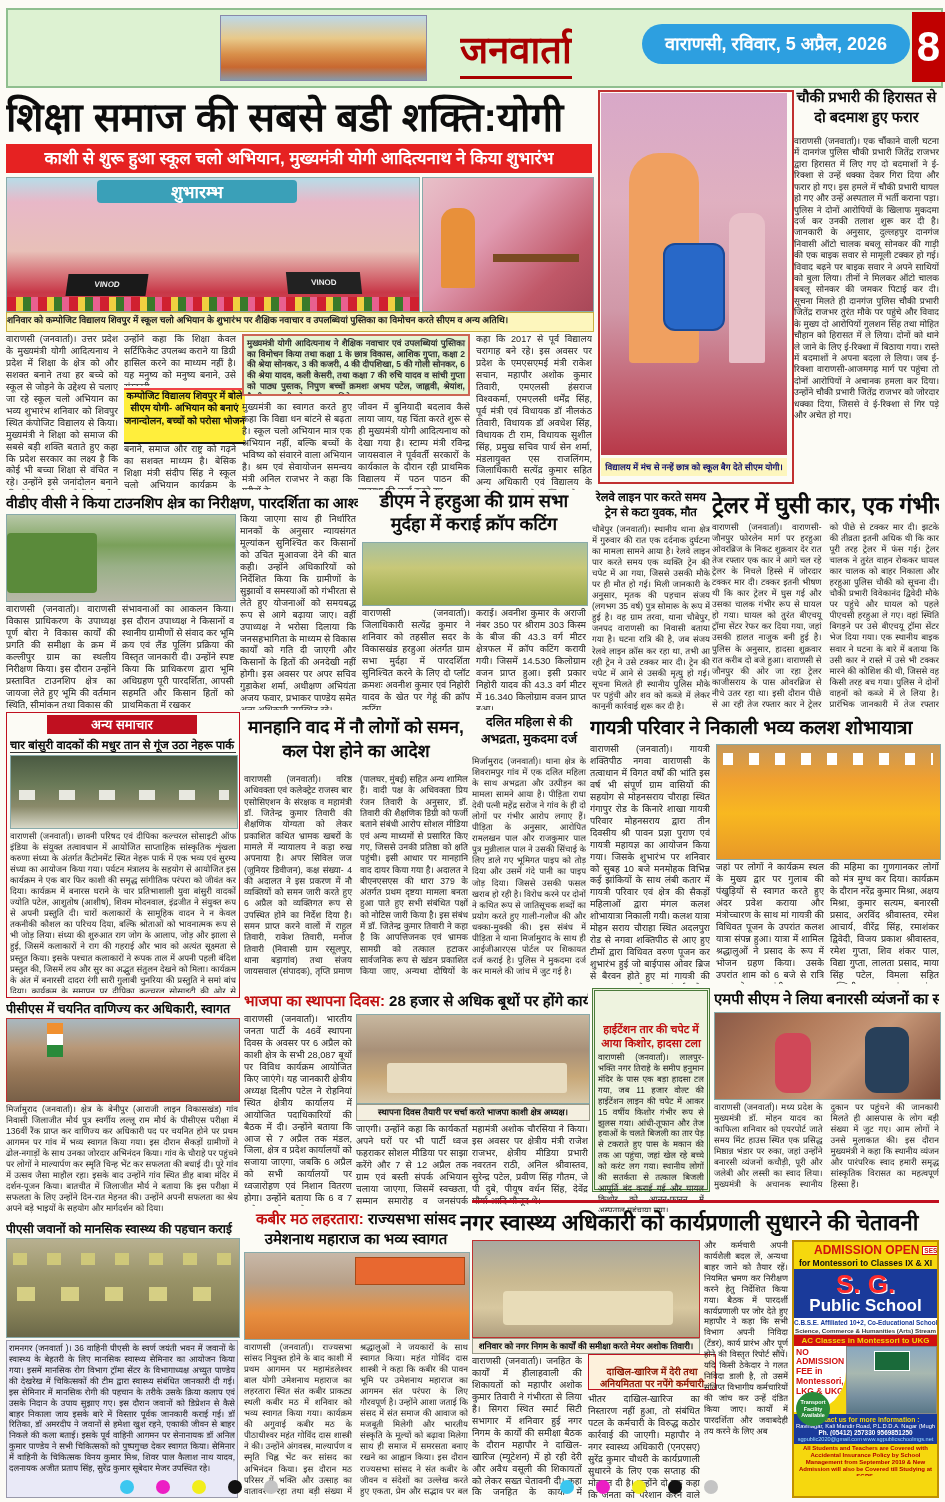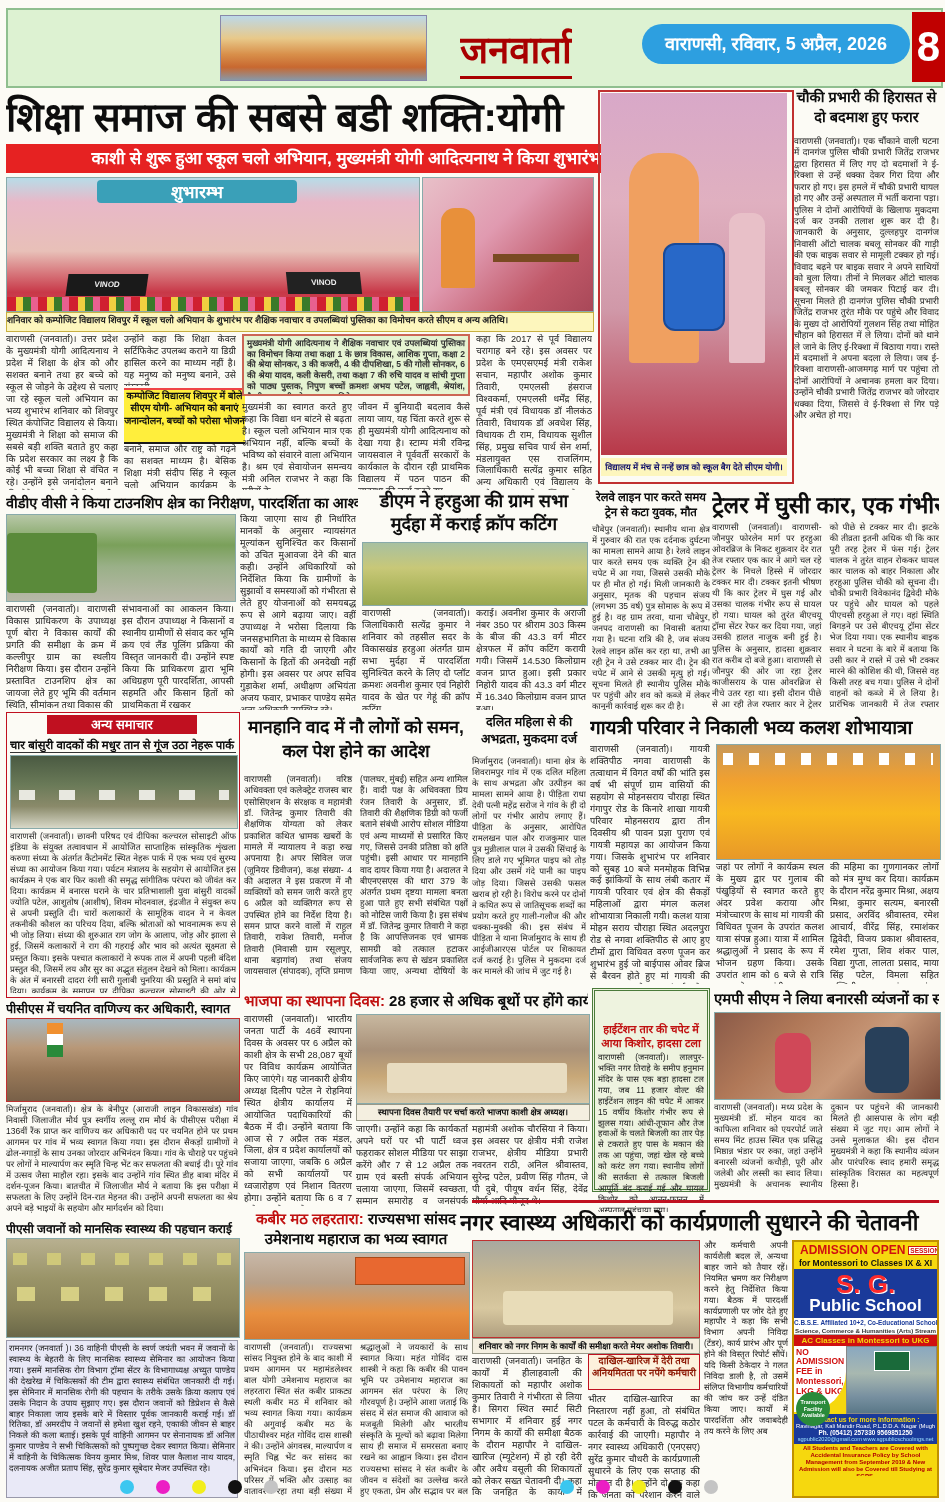--- a/index.html
+++ b/index.html
@@ -20,21 +20,21 @@
 <div class="page">
 
   <div class="abs" style="left:6px;top:8px;width:933px;height:76px;background:#ddf2d2;border:2px solid #8fbf8f;display:flex;align-items:center;">
     <div class="abs photo" style="left:212px;top:5px;width:205px;height:64px;background:linear-gradient(180deg,#bcd8e8 0%,#e8c98a 35%,#d88f4a 60%,#c86830 80%,#8898a8 100%);border:1px solid #88a;"></div>
     <div class="abs ttl" style="left:452px;top:12px;font-size:38px;color:#a80000;border-bottom:3px solid #a80000;padding-bottom:2px;">जनवार्ता</div>
     <div class="abs center" style="left:634px;top:14px;width:268px;height:40px;line-height:40px;background:#2d9fe0;border-radius:20px;color:#ffffff;font-weight:bold;font-size:18px;overflow:hidden;">वाराणसी, रविवार, 5 अप्रैल, 2026</div>
     <div class="abs center" style="left:904px;top:2px;width:33px;height:70px;line-height:70px;background:#c00000;color:#fff;font-weight:bold;font-size:42px;">8</div>
   </div>
 
   <div class="abs ttl nowrap" style="left:6px;top:88px;width:588px;font-size:40px;">शिक्षा समाज की सबसे बडी शक्ति:योगी</div>
-  <div class="abs center nowrap" style="left:6px;top:144px;width:586px;height:29px;line-height:29px;background:#e62222;color:#fff;font-weight:bold;font-size:17px;overflow:hidden;padding-left:47px;">काशी से शुरू हुआ स्कूल चलो अभियान, मुख्यमंत्री योगी आदित्यनाथ ने किया शुभारंभ</div>
+  <div class="abs center nowrap" style="left:6px;top:144px;width:586px;height:29px;line-height:29px;background:#e62222;color:#fff;font-weight:bold;font-size:17px;overflow:hidden;">काशी से शुरू हुआ स्कूल चलो अभियान, मुख्यमंत्री योगी आदित्यनाथ ने किया शुभारंभ</div>
 
   <div class="abs photo" style="left:6px;top:177px;width:412px;height:133px;background:linear-gradient(180deg,#b8dce8 0%,#e8b8c8 18%,#e8c0b8 55%,#c83848 86%,#d04858 100%);">
     <div class="abs center nowrap" style="left:90px;top:2px;width:200px;font-size:17px;font-weight:bold;color:#fff;background:#3aa0b8;border-radius:4px;overflow:hidden;">शुभारम्भ</div>
     <div class="abs center" style="left:60px;top:96px;width:80px;height:22px;line-height:22px;background:#1a1a1a;color:#eee;font-size:8px;font-weight:bold;transform:skewX(-8deg);">VINOD</div>
     <div class="abs center" style="left:280px;top:94px;width:74px;height:22px;line-height:22px;background:#222;color:#eee;font-size:8px;font-weight:bold;transform:skewX(6deg);">VINOD</div>
     <div class="abs" style="left:0;bottom:0;width:100%;height:14px;background:repeating-linear-gradient(90deg,#d02030 0 9px,#f0d040 9px 16px,#3a7a2a 16px 24px,#e86090 24px 31px);"></div>
   </div>
   <div class="abs photo" style="left:422px;top:177px;width:170px;height:133px;background:linear-gradient(135deg,#e8c0c8 0%,#e09ab0 40%,#c05868 75%,#a84858 100%);">
     <div class="abs" style="left:18px;top:30px;width:34px;height:80px;background:#e8903a;border-radius:14px 14px 2px 2px;"></div>
     <div class="abs" style="left:70px;top:76px;width:86px;height:8px;background:#7a4a22;"></div>
@@ -155,26 +155,26 @@
   <div class="abs photo" style="left:244px;top:1252px;width:224px;height:86px;background:linear-gradient(180deg,#c8b8a8 0%,#b8a088 35%,#e89040 70%,#d87830 100%);">
     <div class="abs" style="left:110px;top:4px;width:108px;height:26px;background:#e86830;border:1px solid #a84a18;"></div>
   </div>
   <div class="abs btxt" style="left:244px;top:1342px;width:224px;height:156px;column-count:2;column-gap:8px;font-size:8.5px;">वाराणसी (जनवार्ता)। राज्यसभा सांसद नियुक्त होने के बाद काशी में प्रथम आगमन पर महामंडलेश्वर बाल योगी उमेशनाथ महाराज का लहरतारा स्थित संत कबीर प्राकट्य स्थली कबीर मठ में शनिवार को भव्य स्वागत किया गया। कार्यक्रम की अगुवाई कबीर मठ के पीठाधीश्वर महंत गोविंद दास शास्त्री ने की। उन्होंने अंगवस्त्र, माल्यार्पण व स्मृति चिह्न भेंट कर सांसद का अभिनंदन किया। इस दौरान मठ परिसर में भक्ति और उत्साह का वातावरण रहा तथा बड़ी संख्या में श्रद्धालुओं ने जयकारों के साथ स्वागत किया। महंत गोविंद दास शास्त्री ने कहा कि कबीर की पावन भूमि पर उमेशनाथ महाराज का आगमन संत परंपरा के लिए गौरवपूर्ण है। उन्होंने आशा जताई कि संसद में संत समाज की आवाज को मजबूती मिलेगी और भारतीय संस्कृति के मूल्यों को बढ़ावा मिलेगा साथ ही समाज में समरसता बनाए रखने का आह्वान किया। इस दौरान राज्यसभा सांसद ने संत कबीर के जीवन व संदेशों का उल्लेख करते हुए एकता, प्रेम और सद्भाव पर बल दिया। इस अवसर पर जिला पंचायत अध्यक्ष पूनम मौर्य, पार्षद संजू सरोज, महानगर उपाध्यक्ष अशोक जाटव, दिनेश दास महाराज, विद्यापीठ ब्लॉक प्रमुख प्रवेश पटेल, सर्वेश पटेल सहित अनेक अतिथि उपस्थित रहे।</div>
 
   <div class="abs photo" style="left:472px;top:1240px;width:226px;height:96px;border:1.5px solid #c03030;background:linear-gradient(180deg,#a8a8a0 0%,#c8b890 40%,#d8c8a0 70%,#b0a080 100%);">
     <div class="abs" style="left:30px;top:50px;width:170px;height:34px;background:#e8dcb8;border-radius:4px;"></div>
   </div>
   <div class="abs center" style="left:472px;top:1338px;width:226px;height:14px;line-height:14px;font-size:8.6px;font-weight:bold;color:#111;background:#f4efe0;border:1px solid #998;overflow:hidden;white-space:nowrap;">शनिवार को नगर निगम के कार्यों की समीक्षा करते मेयर अशोक तिवारी।</div>
   <div class="abs btxt" style="left:472px;top:1356px;width:110px;height:142px;">वाराणसी (जनवार्ता)। जनहित के कार्यों में हीलाहवाली की शिकायतों को महापौर अशोक कुमार तिवारी ने गंभीरता से लिया है। सिगरा स्थित स्मार्ट सिटी सभागार में शनिवार हुई नगर निगम के कार्यों की समीक्षा बैठक के दौरान महापौर ने दाखिल-खारिज (म्यूटेशन) में हो रही देरी और अवैध वसूली की शिकायतों को लेकर सख्त चेतावनी दी। कहा कि जनहित के कार्यों में हीलाहवाली बर्दाश्त नहीं की जाएगी। यदि निर्धारित 45 दिनों के</div>
-  <div class="abs center" style="left:588px;top:1354px;width:112px;height:36px;background:#fdf1dc;border:1.5px solid #c01020;color:#8b1500;font-weight:bold;font-size:9.6px;line-height:1.3;overflow:hidden;box-sizing:border-box;padding:0;">दाखिल-खारिज में देरी तथा अनियमितता पर नपेंगे कर्मचारी</div>
+  <div class="abs center" style="left:588px;top:1354px;width:128px;height:36px;background:#fdf1dc;border:1.5px solid #c01020;color:#8b1500;font-weight:bold;font-size:9.6px;line-height:1.3;overflow:hidden;box-sizing:border-box;padding:11px;">दाखिल-खारिज में देरी तथा अनियमितता पर नपेंगे कर्मचारी</div>
   <div class="abs btxt" style="left:588px;top:1394px;width:112px;height:104px;">भीतर दाखिल-खारिज का निस्तारण नहीं हुआ, तो संबंधित पटल के कर्मचारी के विरुद्ध कठोर कार्रवाई की जाएगी। महापौर ने नगर स्वास्थ्य अधिकारी (एनएसए) सुरेंद्र कुमार चौधरी के कार्यप्रणाली सुधारने के लिए एक सप्ताह की मोहलत दी है। उन्होंने दो टूक कहा कि जनता को परेशान करने वाले अधिकारी</div>
   <div class="abs btxt" style="left:704px;top:1240px;width:84px;height:258px;font-size:8.4px;">और कर्मचारी अपनी कार्यशैली बदल लें, अन्यथा बाहर जाने को तैयार रहें। नियमित भ्रमण कर निरीक्षण करने हेतु निर्देशित किया गया। बैठक में पारदर्शी कार्यप्रणाली पर जोर देते हुए महापौर ने कहा कि सभी विभाग अपनी निविदा (टेंडर), कार्य प्रारंभ और पूर्ण होने की विस्तृत रिपोर्ट सौंपें। यदि किसी ठेकेदार ने गलत निविदा डाली है, तो उसमें संलिप्त विभागीय कर्मचारियों की जांच कर उन्हें दंडित किया जाए। कार्यों में पारदर्शिता और जवाबदेही तय करने के लिए अब</div>
 
   <div class="abs" style="left:792px;top:1240px;width:147px;height:258px;background:#f6d80e;border:2px solid #c09000;box-sizing:border-box;overflow:hidden;font-family:'Liberation Sans','DejaVu Sans',sans-serif;">
-    <div style="display:flex;align-items:center;gap:3px;padding:1px 6px;">
+    <div style="display:flex;align-items:center;gap:3px;padding:1px 20px;">
       <span class="nowrap" style="color:#d01010;font-weight:bold;font-size:12px;">ADMISSION OPEN</span>
       <span class="nowrap" style="color:#d01010;font-weight:bold;font-size:6.5px;background:#fff;border:1px solid #d01010;padding:0 1px;">SESSION 2026-27</span>
     </div>
     <div class="center nowrap" style="font-size:8.5px;font-weight:bold;color:#111;overflow:hidden;">for Montessori to Classes IX &amp; XI</div>
     <div style="background:#1a3a9a;padding:2px 2px;margin-top:1px;">
       <div class="center" style="color:#ff2a2a;font-weight:bold;font-size:26px;text-shadow:1px 1px 0 #fff;line-height:1;">S. G.</div>
       <div class="center" style="color:#ffffff;font-weight:bold;font-size:17px;line-height:1.1;">Public School</div>
     </div>
     <div class="center" style="background:#fff;color:#1a3a9a;font-weight:bold;font-size:6.4px;overflow:hidden;white-space:nowrap;padding:1px 0;">C.B.S.E. Affiliated 10+2, Co-Educational School</div>
     <div class="center" style="background:#fff;color:#333;font-weight:bold;font-size:6.2px;overflow:hidden;white-space:nowrap;border-bottom:1px solid #aaa;">Science, Commerce &amp; Humanities (Arts) Stream</div>

